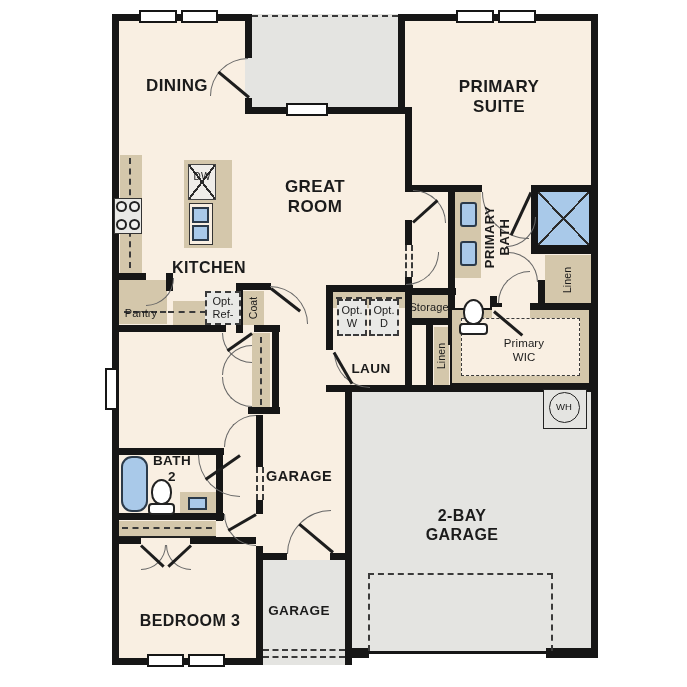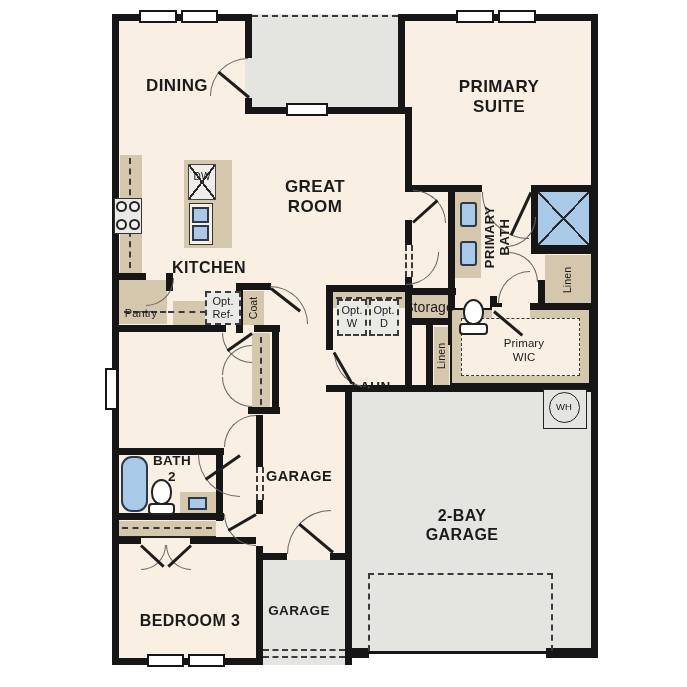--- a/index.html
+++ b/index.html
@@ -206,23 +206,23 @@
 ROOM</div>
   <div class="lbl" style="left:209px;top:268px;font-size:16px;">KITCHEN</div>
   <div class="lbl sm" style="left:141px;top:313px;font-size:11px;">Pantry</div>
   <div class="lbl sm" style="left:223px;top:308px;font-size:11px;">Opt.
 Ref-</div>
   <div class="lbl sm rot" style="left:253px;top:308px;font-size:10.5px;">Coat</div>
   <div class="lbl sm" style="left:352px;top:317px;font-size:11px;">Opt.
 W</div>
   <div class="lbl sm" style="left:384px;top:317px;font-size:11px;">Opt.
 D</div>
-  <div class="lbl sm" style="left:429px;top:307px;font-size:14px;">Storage</div>
+  <div class="lbl sm" style="left:429px;top:307px;font-size:11px;">Storage</div>
   <div class="lbl sm rot" style="left:441px;top:356px;font-size:10.5px;">Linen</div>
-  <div class="lbl" style="left:371px;top:387px;font-size:13.5px;">LAUN</div>
+  <div class="lbl" style="left:371px;top:369px;font-size:13.5px;">LAUN</div>
   <div class="lbl rot" style="left:497px;top:237px;font-size:13px;">PRIMARY
 BATH</div>
   <div class="lbl sm rot" style="left:567px;top:280px;font-size:10.5px;">Linen</div>
   <div class="lbl sm" style="left:524px;top:351px;font-size:11.5px;">Primary
 WIC</div>
   <div class="lbl" style="left:172px;top:469px;font-size:13.5px;">BATH
 2</div>
   <div class="lbl" style="left:299px;top:477px;font-size:14.5px;">GARAGE</div>
   <div class="lbl" style="left:190px;top:621px;font-size:16px;">BEDROOM 3</div>
   <div class="lbl" style="left:299px;top:611px;font-size:13.5px;">GARAGE</div>

